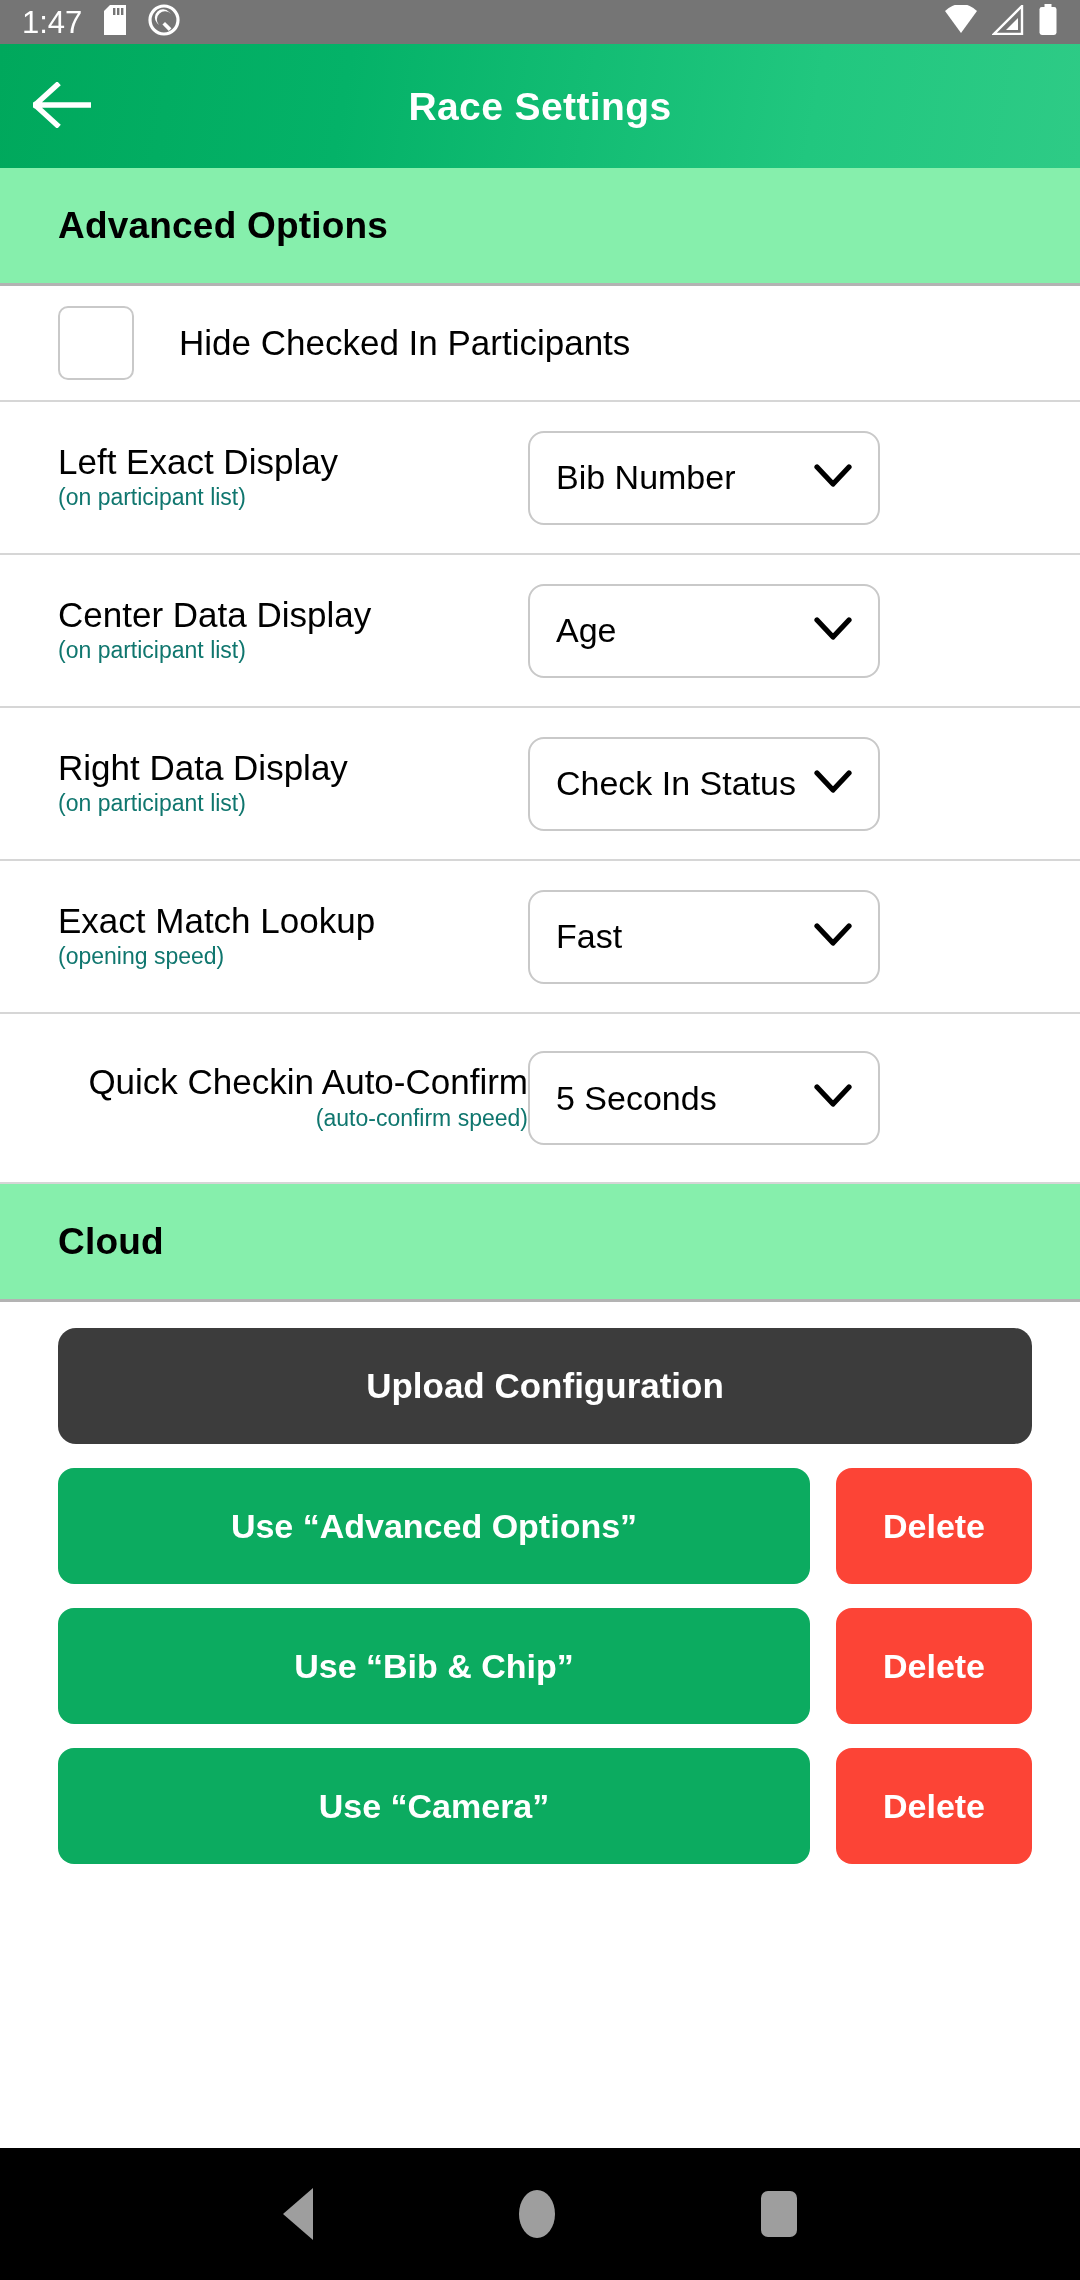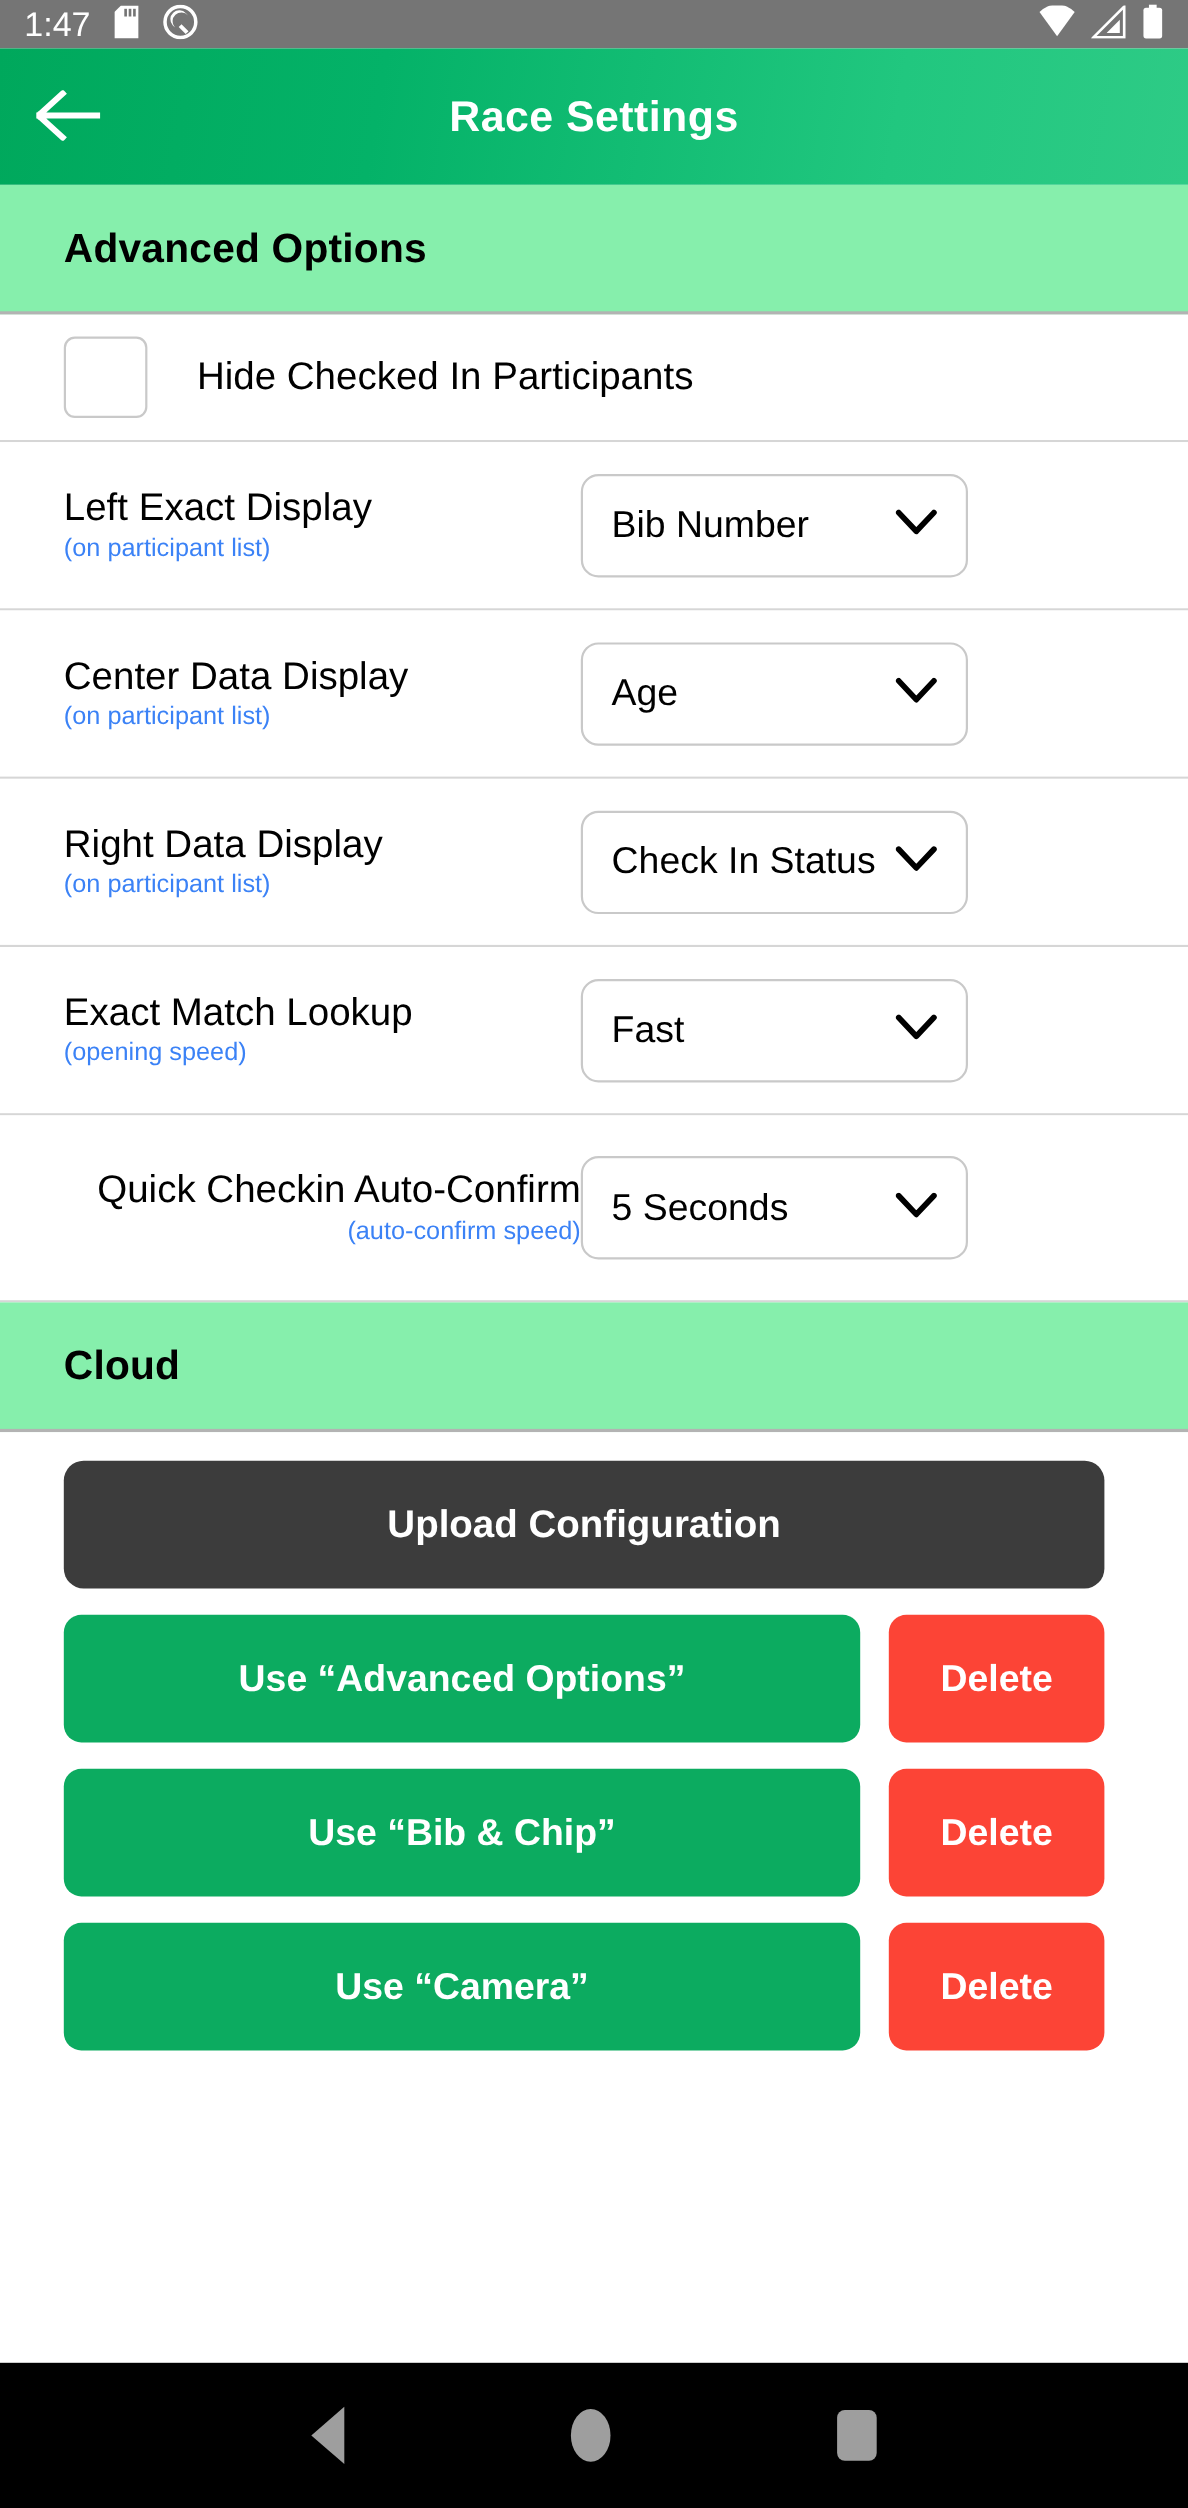--- a/index.html
+++ b/index.html
@@ -105,21 +105,21 @@
     flex-direction:column;
     justify-content:center;
   }
   .row-label{
     font-size:35px;
     color:#000000;
     line-height:1.02;
   }
   .row-sublabel{
     font-size:23px;
-    color:#3b82f6;
+    color:#0f766e;
     margin-top:5px;
   }
   .select-box{
     flex:1;
     height:94px;
     border:2px solid #c9c9c9;
     border-radius:16px;
     background:#ffffff;
     display:flex;
     align-items:center;
@@ -129,21 +129,21 @@
   }
   .select-value{
     font-size:34px;
     color:#000000;
   }
   .chev{ flex:none; }
 
   
   .cloud-body{
     background:#ffffff;
-    padding:26px 76px 0 58px;
+    padding:26px 48px 0 58px;
   }
   .btn-upload{
     width:100%;
     height:116px;
     background:#3c3c3c;
     border-radius:18px;
     color:#ffffff;
     font-size:35px;
     font-weight:bold;
     display:flex; align-items:center; justify-content:center;

